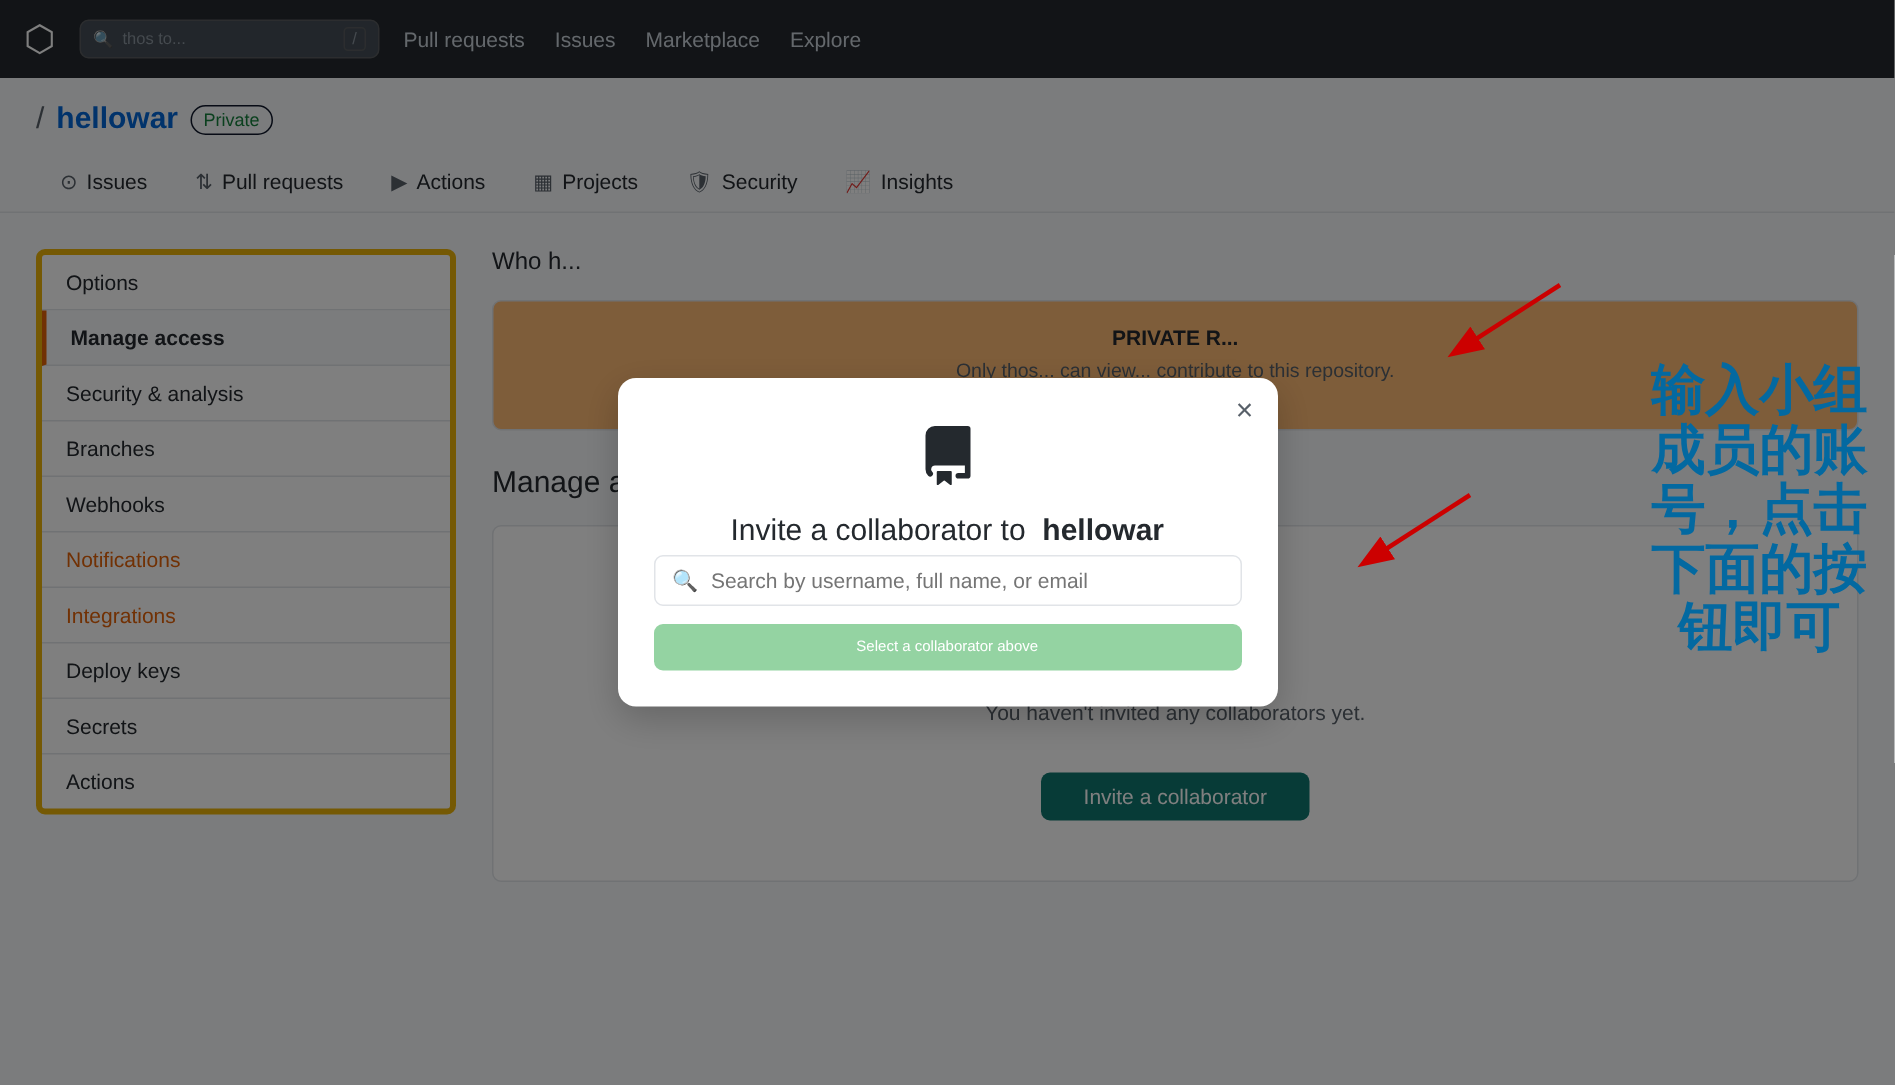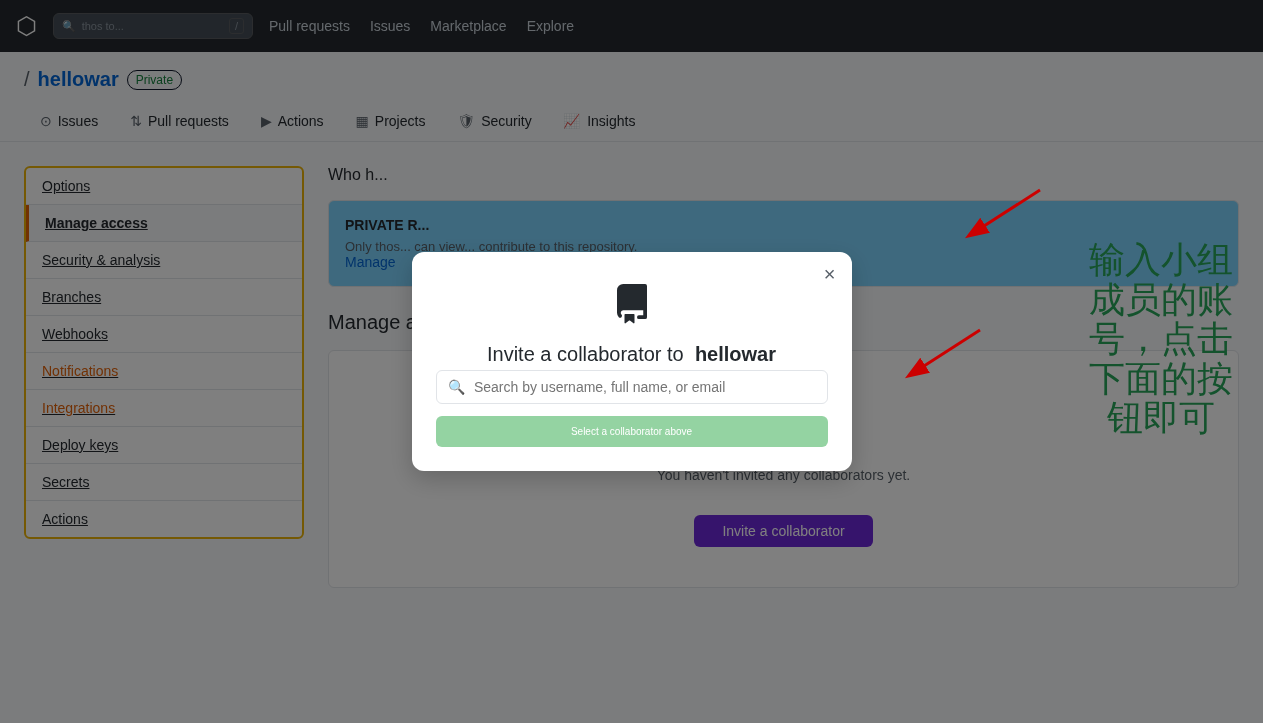--- a/index.html
+++ b/index.html
@@ -77,24 +77,23 @@
       gap: 24px;
     }
 
     
     .sidebar {
       width: 280px;
       flex-shrink: 0;
     }
     .sidebar-menu {
       background: white;
-      border: 2px solid #eab308;
+      border: 4px solid #eab308;
       border-radius: 6px;
       overflow: hidden;
-      text-decoration: underline;
     }
     .sidebar-item {
       padding: 10px 16px;
       cursor: pointer;
       border-bottom: 1px solid #e1e4e8;
       font-size: 14px;
       color: #24292e;
     }
     .sidebar-item:last-child { border-bottom: none; }
     .sidebar-item.active { background: #f6f8fa; font-weight: 600; border-left: 3px solid #e36209; color: #24292e; }
@@ -104,25 +103,26 @@
     .right-content { flex: 1; }
 
     .section-title {
       font-size: 16px;
       font-weight: 400;
       margin-bottom: 16px;
       color: #24292e;
     }
 
     .private-box {
-      background: #7dd3fc;
+      background: #fdba74;
       border: 1px solid #e1e4e8;
       border-radius: 6px;
       padding: 16px;
       margin-bottom: 24px;
+      text-align: center;
     }
     .private-box-title {
       font-weight: 600;
       font-size: 14px;
       color: #24292e;
     }
     .private-box p {
       font-size: 13px;
       color: #586069;
       margin-top: 6px;
@@ -139,21 +139,21 @@
       background: white;
     }
     .collab-icon {
       width: 60px;
       height: 60px;
       margin: 0 auto 16px;
       color: #586069;
     }
     .empty-text { color: #586069; font-size: 14px; margin-bottom: 32px; }
     .invite-btn {
-      background: #6d28d9;
+      background: #0f766e;
       color: white;
       border: none;
       border-radius: 6px;
       padding: 8px 28px;
       font-size: 14px;
       cursor: pointer;
       font-weight: 500;
     }
 
     
@@ -224,25 +224,25 @@
       cursor: not-allowed;
       font-weight: 500;
     }
     .arrow-red {
       position: fixed;
       z-index: 200;
       pointer-events: none;
     }
     .annotation-text {
       position: fixed;
-      right: 22px;
+      right: 10px;
       top: 240px;
-      color: #14532d;
+      color: #0369a1;
       font-size: 36px;
-      font-weight: 400;
+      font-weight: 700;
       z-index: 200;
       line-height: 1.1;
       width: 160px;
       text-align: center;
     }
   </style>
 </head>
 <body>
 
 <nav class="top-nav">

